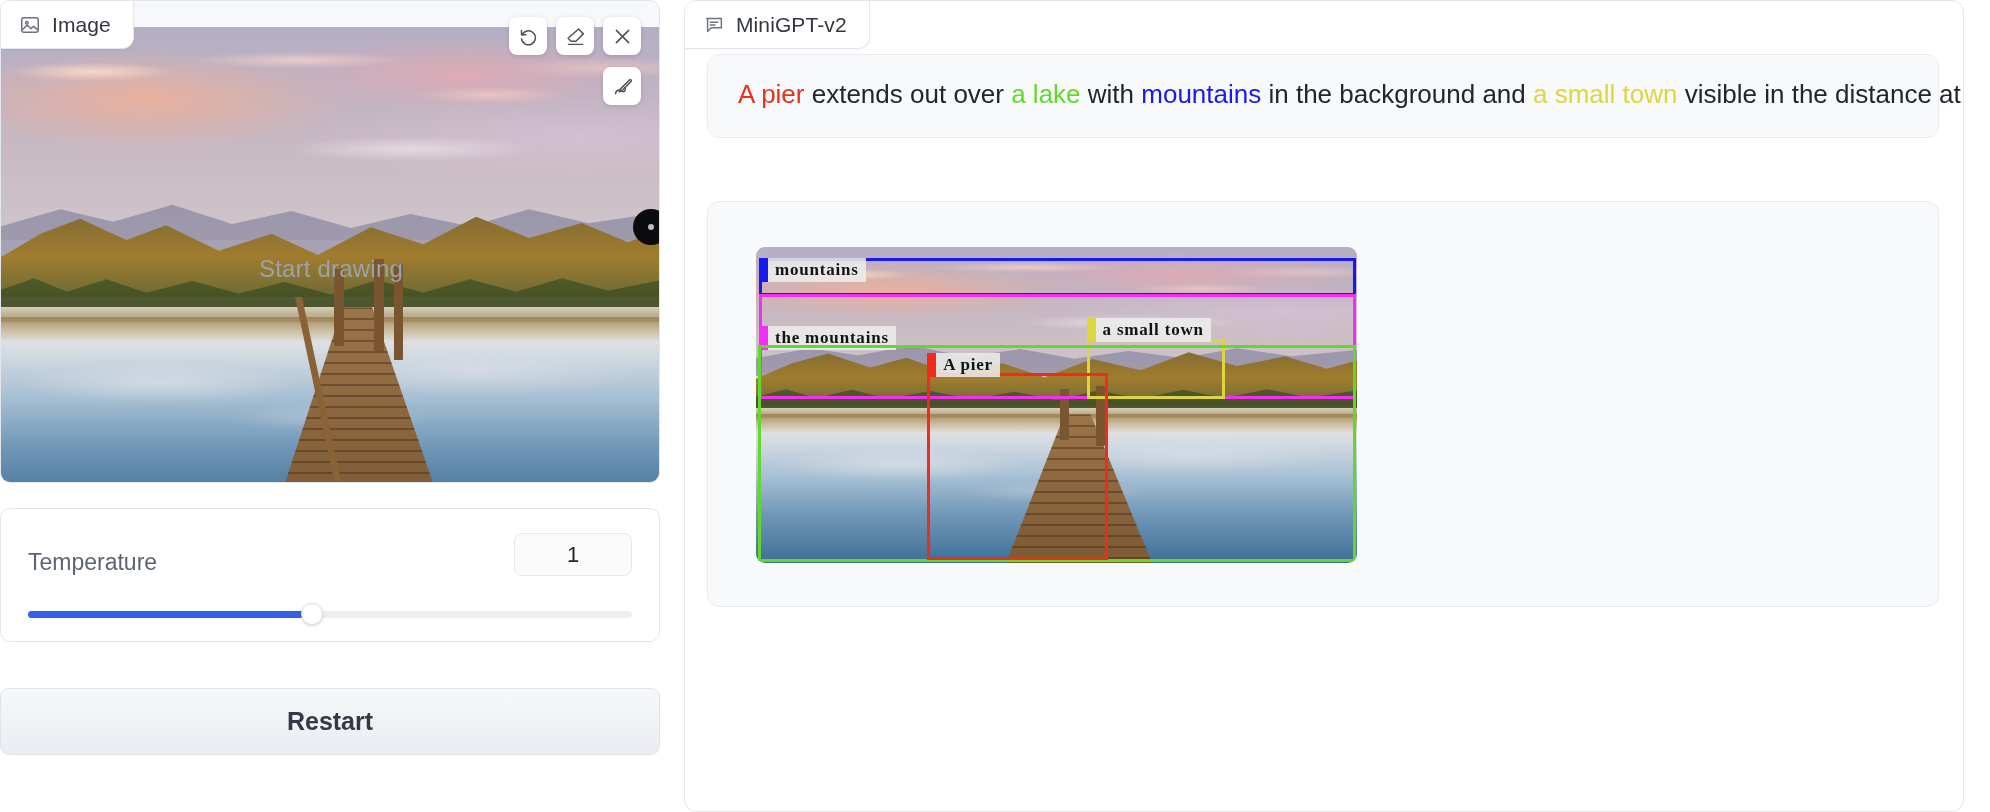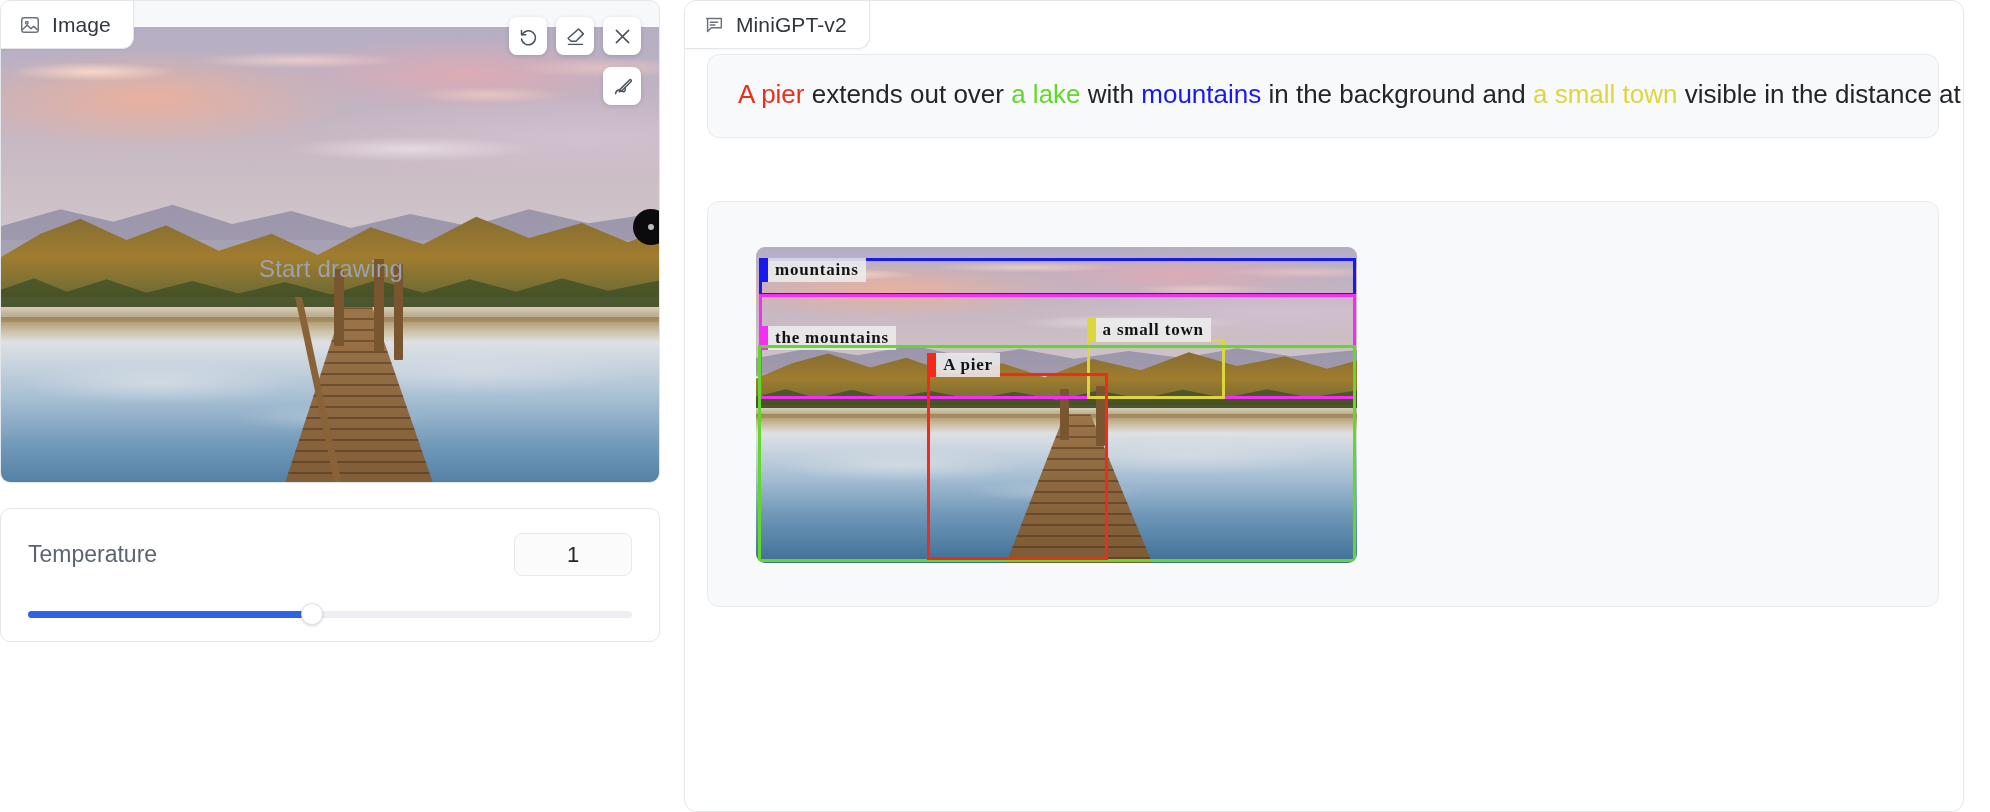--- a/index.html
+++ b/index.html
@@ -178,21 +178,21 @@
   .temp-card {
     position: absolute;
     left: 0px; top: 508px;
     width: 660px; height: 134px;
     border: 1px solid #e3e6ea;
     border-radius: 10px;
     background: #ffffff;
     padding: 24px 27px 0 27px;
   }
   .temp-row {
-    display: flex; align-items: center; justify-content: space-between;
+    display: flex; align-items: flex-end; justify-content: space-between;
   }
   .temp-label { font-size: 23px; color: #5b6570; }
   .temp-value-box {
     width: 118px; height: 43px;
     border: 1px solid #e6e8ec;
     border-radius: 8px;
     background: #fbfbfc;
     display: flex; align-items: center; justify-content: center;
     font-size: 22px; color: #22262b;
   }
@@ -392,20 +392,23 @@
           <span>1</span>
         </div>
       </div>
       <div class="slider">
         <div class="slider-track"></div>
         <div class="slider-fill" style="width: 47%; background: rgb(47, 98, 232);"></div>
         <div class="slider-thumb" style="left: 47%;"></div>
       </div>
     </div>
 
+    <div class="restart-btn">
+      <span>Restart</span>
+    </div>
 
     <div class="clipped-text"></div>
   </div>
 
   <div class="right-col">
     <div class="right-panel">
 
       <div class="chat-scroll">
 
         <div class="bubble">

